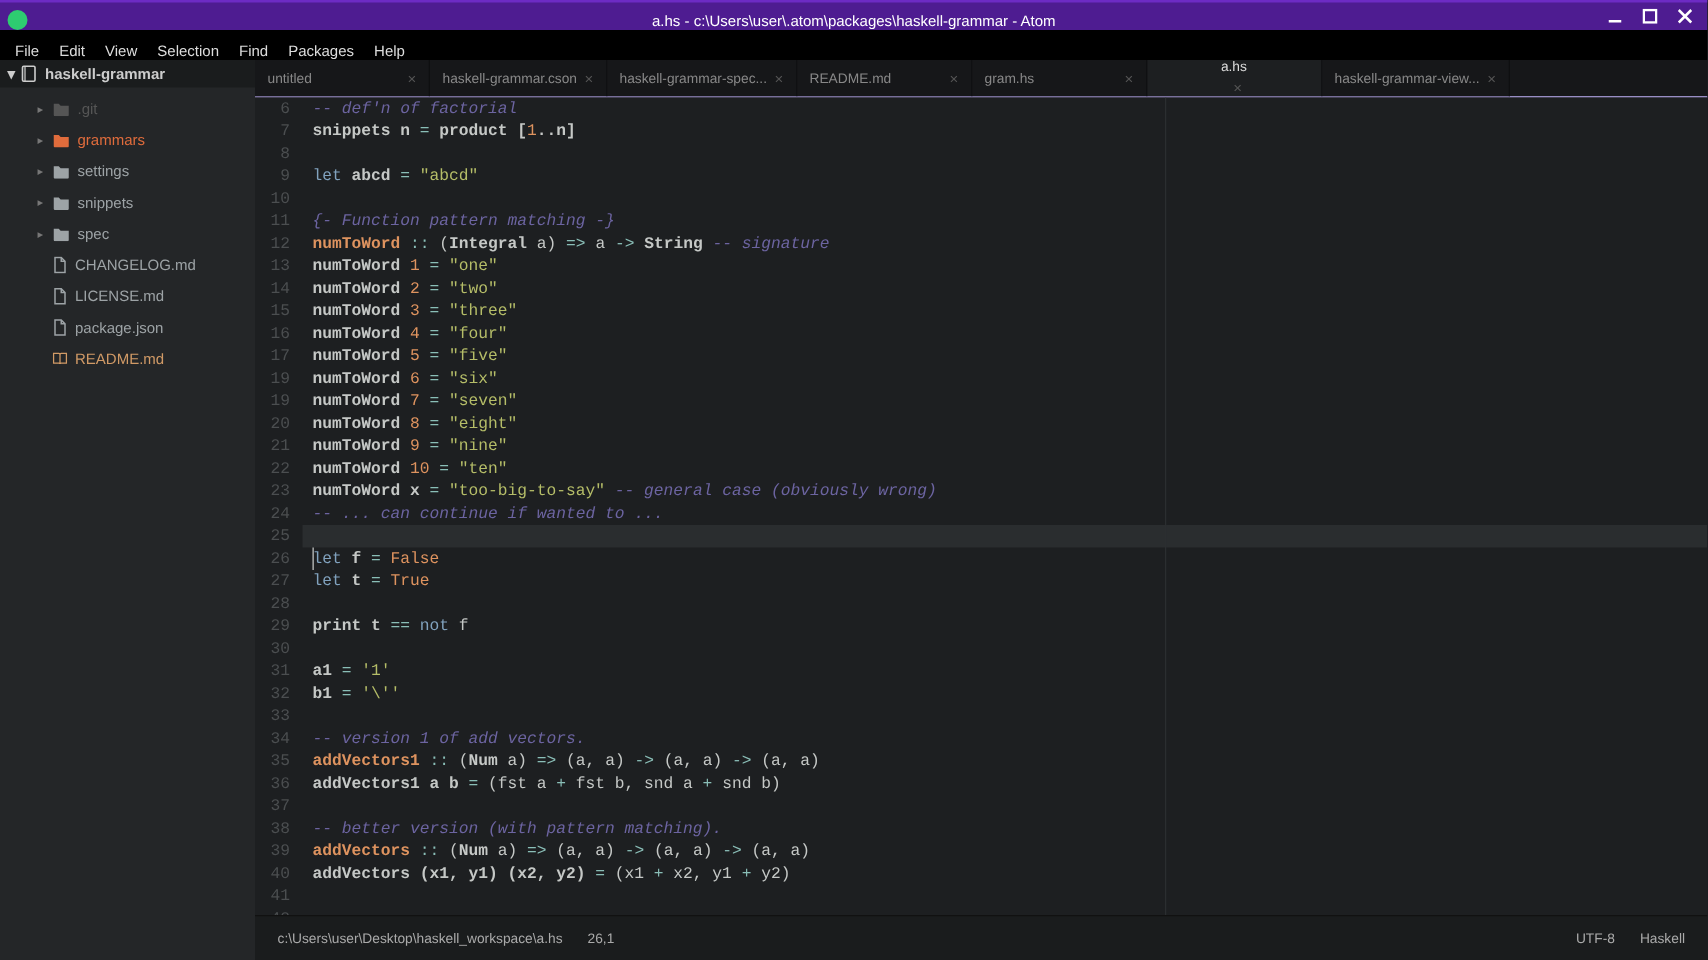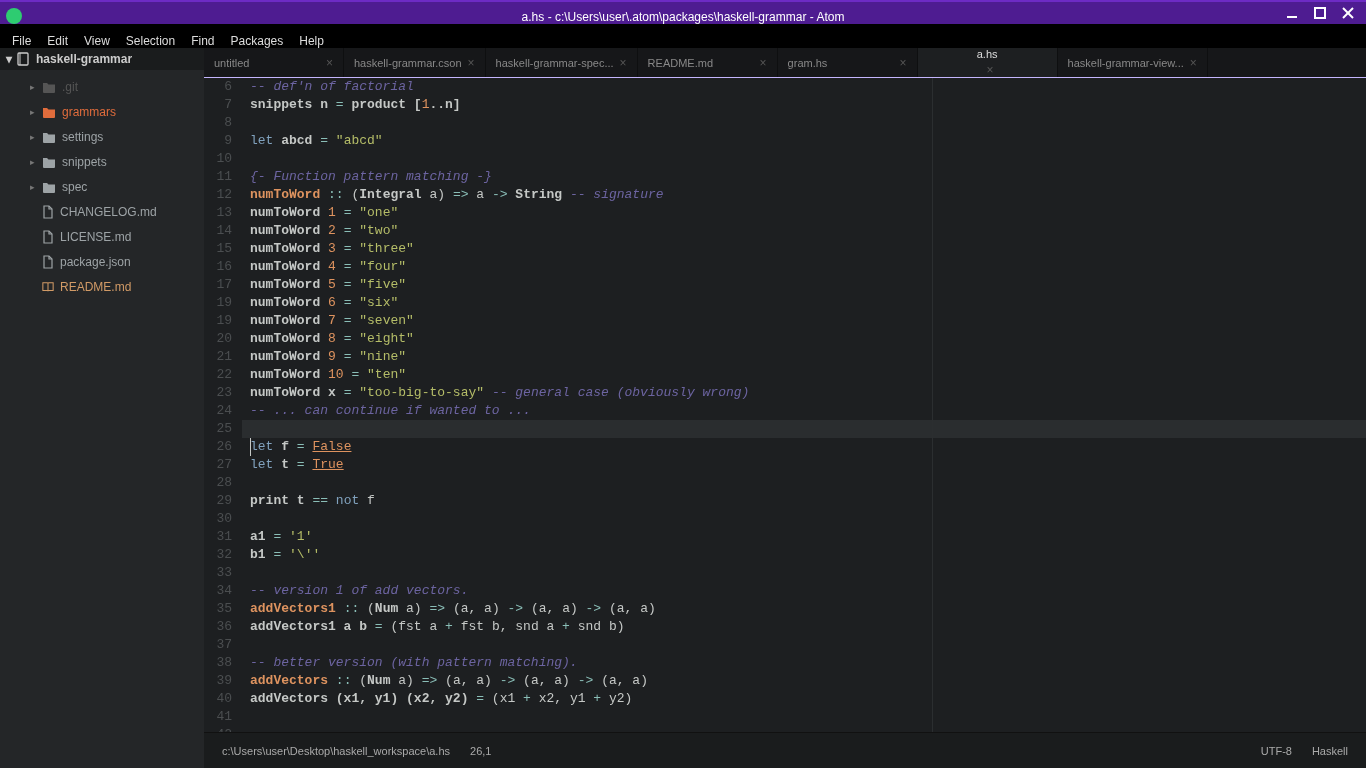--- a/index.html
+++ b/index.html
@@ -218,21 +218,21 @@
 .statusbar .sb-item { padding: 0 10px; color: #aaa; }
 
 .c-comment { color: #6c64a1; font-style: italic; }
 .c-keyword { color: #81a2be; }
 .c-ident { color: #c5c8c6; font-weight: bold; }
 .c-def { color: #de935f; font-weight: bold; }
 .c-op { color: #8abeb7; }
 .c-num { color: #de935f; }
 .c-str { color: #b5bd68; }
 .c-type { color: #c5c8c6; font-weight: bold; }
-.c-const { color: #de935f; text-decoration: underline; }
+.c-const { color: #de935f; }
 .c-char { color: #b5bd68; }
 svg { display: block; }
 .folder-icon { width: 14px; height: 12px; }
 .file-icon { width: 12px; height: 14px; }
 </style>
 </head>
 <body>
 
 <div class="titlebar">
   <span class="app-icon"></span>

